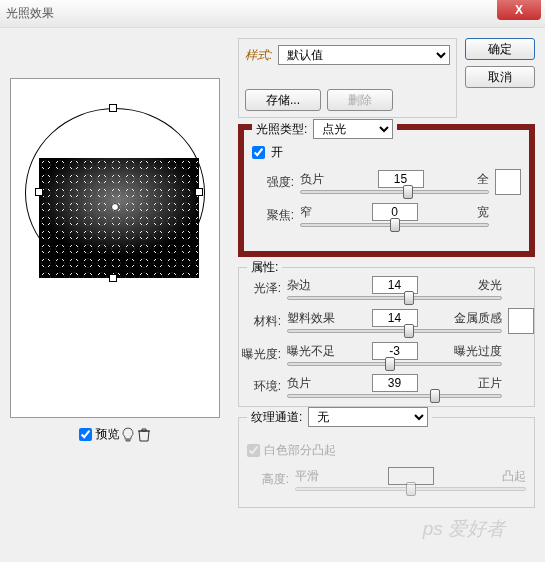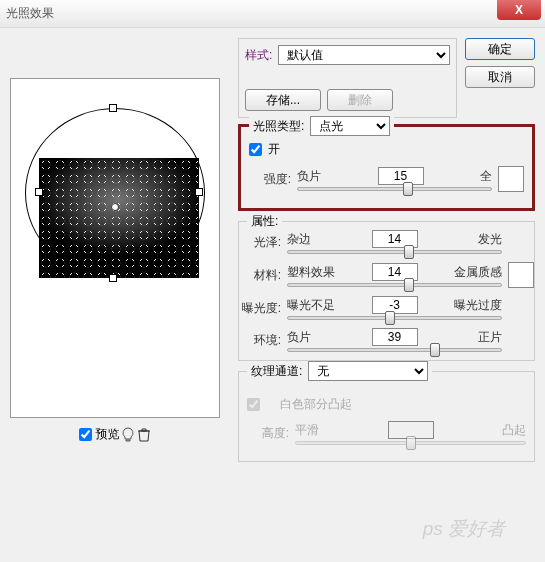--- a/index.html
+++ b/index.html
@@ -30,41 +30,41 @@
 .center-dot { position:absolute; left:96px; top:105px; width:8px; height:8px; background:#fff; border:1px solid #333; border-radius:50%; }
 .preview-row { display:flex; align-items:center; justify-content:center; margin-top:8px; width:210px; }
 .preview-row label { display:flex; align-items:center; gap:4px; }
 .icon-bulb { width:16px; height:16px; }
 .icon-trash { width:16px; height:16px; }
 .right-col { flex:1; display:flex; flex-direction:column; gap:6px; }
 .top-row { display:flex; align-items:flex-start; gap:8px; }
 .style-group { flex:1; border:1px solid #ccc; padding:6px; background:#f0f0f0; display:flex; flex-direction:column; gap:6px; }
 .row { display:flex; align-items:center; gap:6px; }
 .lbl { width:56px; text-align:right; color:#333; }
-.lbl-sm { color:#701a75; }
+.lbl-sm { color:#a16207;font-style:italic; }
 select { height:20px; border:1px solid #888; background:#fff; font-size:12px; padding:0 4px; }
 .btn { height:22px; border:1px solid #8a8a8a; background:linear-gradient(#fdfdfd,#e5e5e5); border-radius:3px; padding:0 14px; cursor:pointer; font-size:12px; }
 .btn.small { padding:0 20px;margin-top:18px; }
 .btn-col { display:flex; flex-direction:column; gap:6px; }
 .btn-confirm { width:70px; border:1.5px solid #2a6fb7; }
 .btn-cancel { width:70px; }
-fieldset { border:3px solid #7f1d1d; padding:8px 8px 8px 8px; position:relative; }
+fieldset { border:6px solid #7f1d1d; padding:8px 8px 16px 8px; position:relative; }
 .legend-row { display:flex; align-items:center; gap:6px; position:absolute; top:-11px; left:8px; background:#f0f0f0; padding:0 4px; }
 .slider-row { display:flex; align-items:center; gap:6px; margin:8px 0; }
 .slider-row .lbl { width:42px; }
 .slider-wrap { flex:1; display:flex; flex-direction:column; }
 .slider-top { display:flex; justify-content:space-between; align-items:center; font-size:11px; color:#333; }
 .slider-top input { width:46px; height:18px; border:1px solid #888; text-align:center; font-size:12px; background:#fff; }
 .slider-track { height:4px; background:#ddd; border:1px solid #aaa; position:relative; border-radius:2px; margin-top:2px; }
 .slider-thumb { position:absolute; top:-6px; width:10px; height:14px; background:linear-gradient(#fff,#ccc); border:1px solid #666; border-radius:2px; transform:translateX(-50%); }
 .color-swatch { width:26px; height:26px; border:1px solid #888; background:#fff; cursor:pointer; }
 .attr-group { border:1px solid #ccc; position:relative; margin-top:4px; }
 .attr-title { position:absolute; top:-9px; left:8px; background:#f0f0f0; padding:0 4px; }
 .texture-group { border:1px solid #ccc; padding:8px; position:relative; margin-top:4px; }
-.checkbox-row { display:flex; align-items:center; gap:20px; margin:6px 0 0 0; color:#aaa; }
+.checkbox-row { display:flex; align-items:center; gap:4px; margin:6px 0 0 0; color:#aaa; }
 input[type=checkbox] { width:13px; height:13px; }
 .disabled { color:#aaa; }
 .watermark { position:absolute; right:40px; bottom:20px; opacity:0.3; font-style:italic; font-size:19px; color:#888; pointer-events:none; }
 </style>
 </head>
 <body>
 
 <div class="titlebar">
   <span class="title">光照效果</span>
   <div class="close-btn">
@@ -139,20 +139,34 @@
             <input value="15" style="">
             <span>全</span>
           </div>
           <div class="slider-track">
             <div class="slider-thumb" style="left:57%"></div>
           </div>
         </div>
         <div class="color-swatch"></div>
       </div>
 
+      <div class="slider-row">
+        <span class="lbl">聚焦:</span>
+        <div class="slider-wrap">
+          <div class="slider-top">
+            <span>窄</span>
+            <input value="0" style="">
+            <span>宽</span>
+          </div>
+          <div class="slider-track">
+            <div class="slider-thumb" style="left:50%"></div>
+          </div>
+        </div>
+        <div style="width:26px"></div>
+      </div>
     </fieldset>
 
     <div class="attr-group">
       <span class="attr-title">属性:</span>
 
       <div class="slider-row">
         <span class="lbl">光泽:</span>
         <div class="slider-wrap">
           <div class="slider-top">
             <span>杂边</span>

